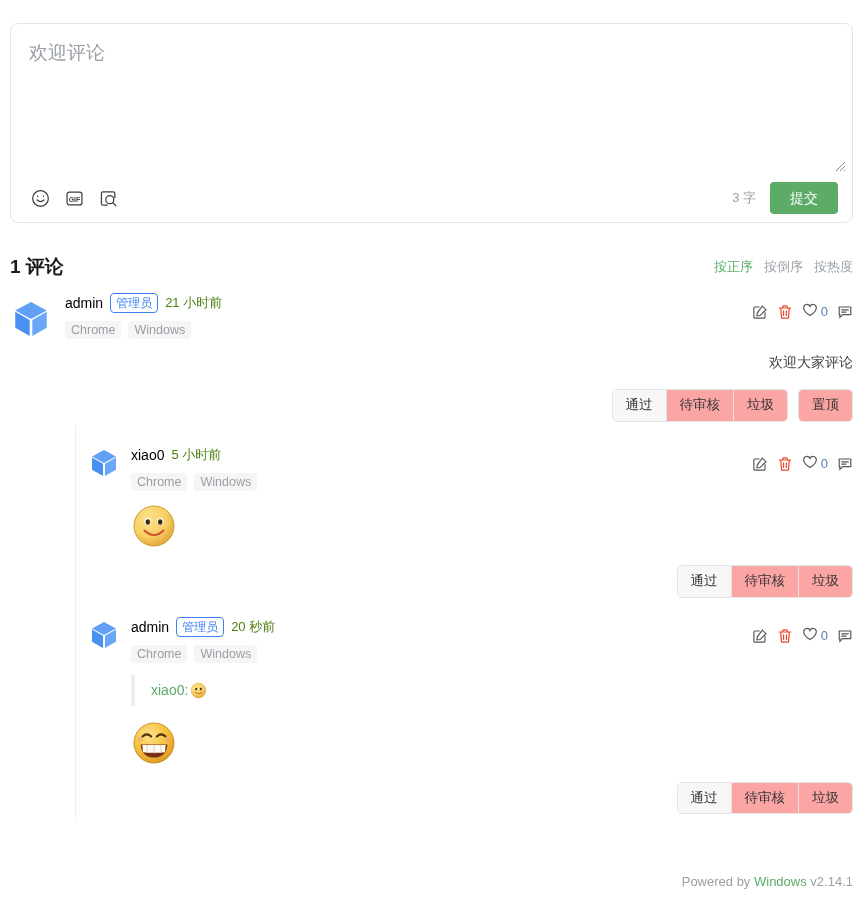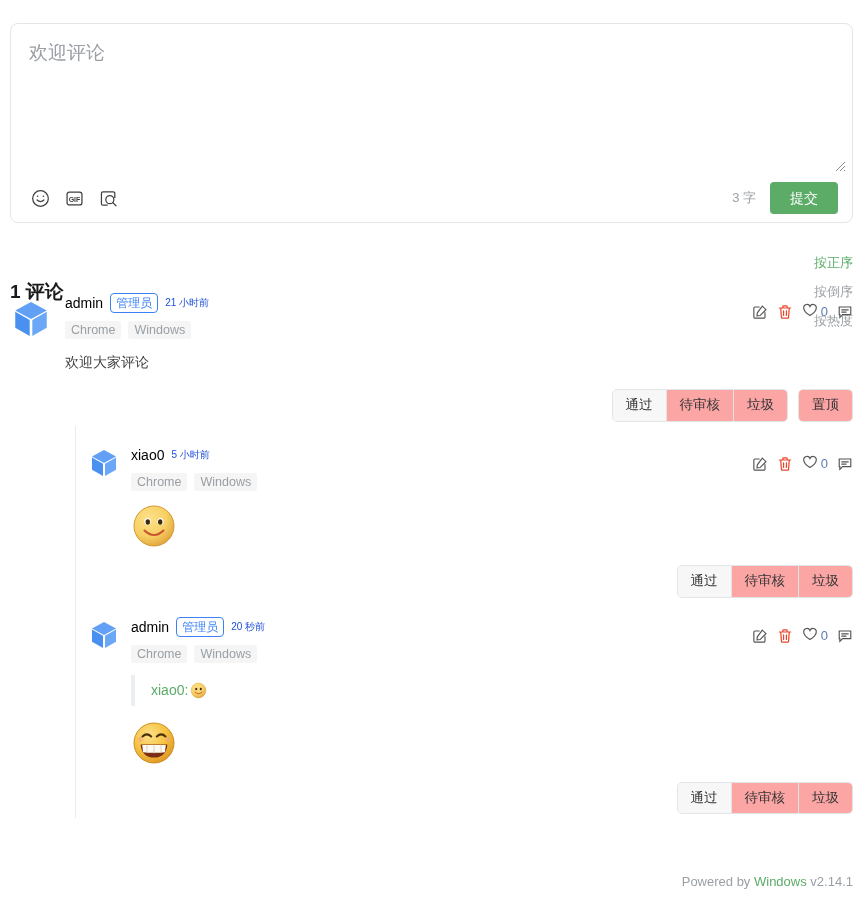--- a/index.html
+++ b/index.html
@@ -102,21 +102,20 @@
     font-size: 19px;
     font-weight: bold;
     color: #1a1a1a;
     margin: 0;
   }
   .sort-links {
     margin-left: auto;
     display: flex;
     gap: 11px;
     font-size: 13px;
-    flex-direction: column;
   }
   .sort-link { color: #9aa0a6; cursor: pointer; }
   .sort-link.active { color: #5cac68; }
 
   
   .comment-list {
     position: absolute;
     left: 10px; top: 292px;
     width: 843px;
   }
@@ -150,22 +149,22 @@
   .nick.small { font-size: 14px; }
   .admin-badge {
     border: 1px solid #3b82f6;
     color: #3b82f6;
     border-radius: 4px;
     font-size: 12px;
     padding: 1px 5px;
     line-height: 1.35;
   }
   .time {
-    color: #1d4ed8;
-    font-size: 10px;
+    color: #4d7c0f;
+    font-size: 13px;
   }
 
   .meta-tags {
     display: flex;
     gap: 7px;
     margin-top: 7px;
   }
   .meta-tag {
     background: #f5f5f5;
     color: #9aa0a6;
@@ -173,21 +172,21 @@
     padding: 2px 6px;
     border-radius: 3px;
   }
 
   .content {
     margin-top: 12px;
     font-size: 14px;
     color: #444;
     line-height: 1.6;
   }
-  .content p { margin: 0; }
+  .content p { margin: 0; text-align: right; }
   blockquote {
     margin: 0 0 14px 0;
     padding: 4px 0 4px 16px;
     border-left: 4px solid #eceff1;
     color: #5cac68;
     font-size: 14px;
     display: flex;
     align-items: center;
     gap: 2px;
   }

